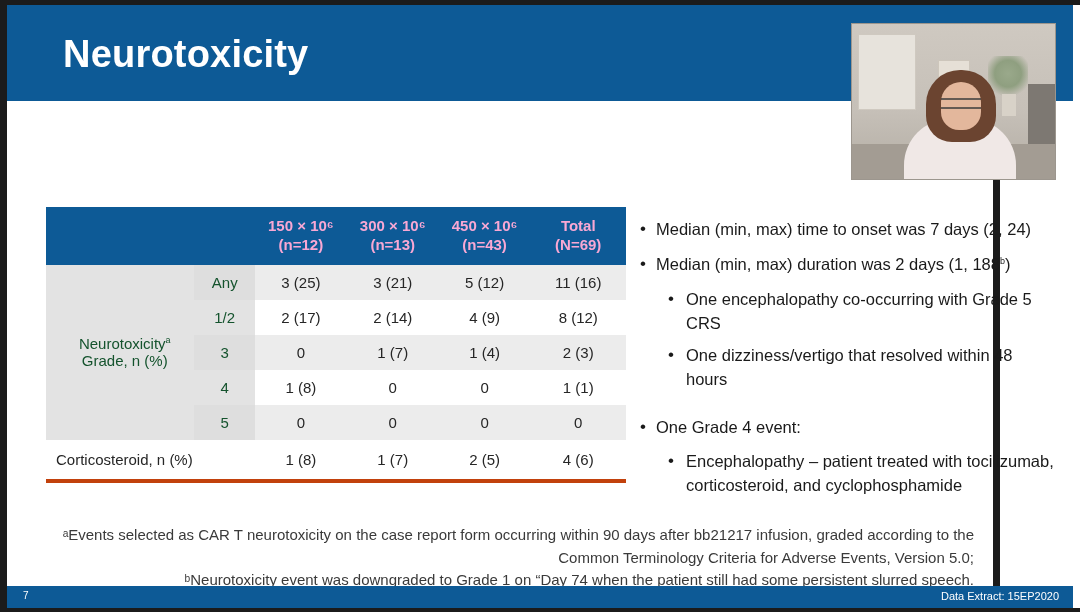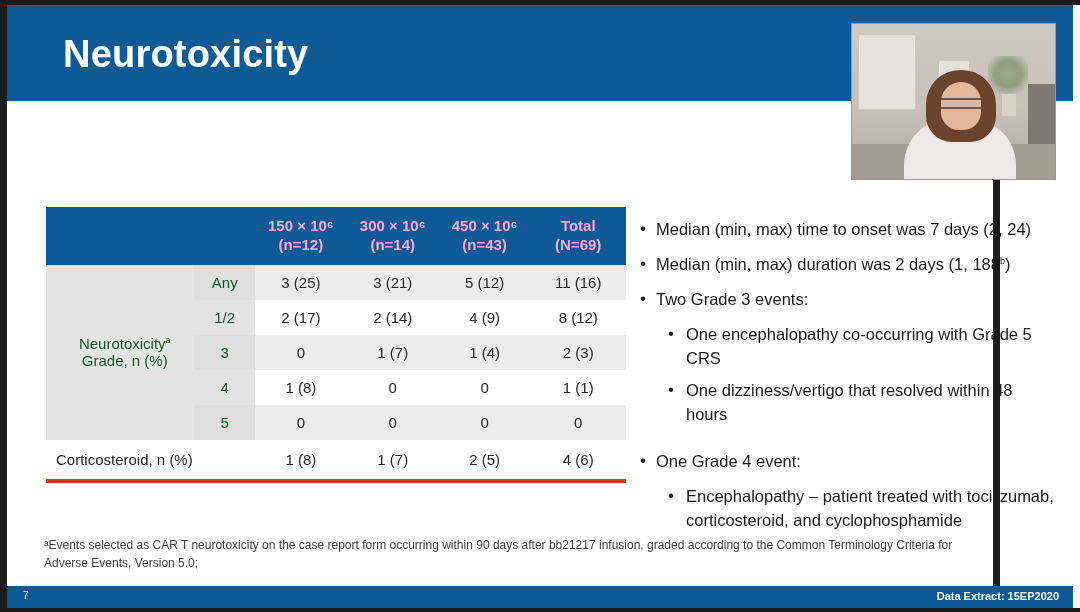--- a/index.html
+++ b/index.html
@@ -73,28 +73,28 @@
   .bullets{
     position:absolute;left:638px;top:218px;width:420px;
     font-size:16.5px;color:#1a1a1a;line-height:1.45;
   }
   .b1{position:relative;padding-left:18px;margin-bottom:11px;}
   .b1:before{content:"•";position:absolute;left:2px;top:-1px;font-size:17px;}
   .b2{position:relative;padding-left:22px;margin-left:26px;margin-top:8px;margin-bottom:8px;}
   .b2:before{content:"•";position:absolute;left:4px;top:-1px;font-size:17px;}
 
   .footnotes{
-    position:absolute;left:44px;top:536px;width:930px;
-    font-size:12px;color:#3a3a3a;line-height:1.5;
+    position:absolute;left:44px;top:524px;width:930px;
+    font-size:15px;color:#3a3a3a;line-height:1.5;text-align:right;
   }
   .footer-bar{
     position:absolute;left:7px;bottom:4px;width:1066px;height:22px;background:#0d5a96;
   }
   .pagenum{position:absolute;left:16px;top:4px;font-size:10px;color:#ffffff;}
-  .extract{position:absolute;right:14px;top:4px;font-size:11px;color:#ffffff;font-weight:bold;}
+  .extract{position:absolute;right:14px;top:4px;font-size:11px;color:#ffffff;font-weight:normal;}
 </style>
 </head>
 <body>
 
 <div class="slide">
 
   <div class="frame-top"></div>
   <div class="frame-left"></div>
   <div class="frame-right"></div>
   <div class="frame-bottom"></div>
@@ -122,21 +122,21 @@
       <thead>
         <tr>
           <th class="blank" style="width:150px"></th>
           <th class="blank" style="width:58px"></th>
           <th style="width:92px">
             <div>150 × 10⁶</div>
             <div>(n=12)</div>
           </th>
           <th style="width:92px">
             <div>300 × 10⁶</div>
-            <div>(n=14)</div>
+            <div>(n=13)</div>
           </th>
           <th style="width:92px">
             <div>450 × 10⁶</div>
             <div>(n=43)</div>
           </th>
           <th style="width:96px">
             <div>Total</div>
             <div>(N=69)</div>
           </th>
         </tr>
@@ -188,29 +188,29 @@
           <td class="val">2 (5)</td>
           <td class="val">4 (6)</td>
         </tr>
       </tbody>
     </table>
   </div>
 
   <div class="bullets">
     <div class="b1">Median (min, max) time to onset was 7 days (2, 24)</div>
     <div class="b1"><span>Median (min, max) duration was 2 days (1, 188</span><sup>b</sup><span>)</span></div>
-    <div class="b1">Two Grade 3 events:</div>
     <div class="b2">One encephalopathy co-occurring with Grade 5 CRS</div>
     <div class="b2">One dizziness/vertigo that resolved within 48 hours</div>
     <div class="b1" style="margin-top:24px">One Grade 4 event:</div>
     <div class="b2">Encephalopathy – patient treated with tocilizumab, corticosteroid, and cyclophosphamide</div>
   </div>
 
   <div class="footnotes">
     <div>ᵃEvents selected as CAR T neurotoxicity on the case report form occurring within 90 days after bb21217 infusion, graded according to the Common Terminology Criteria for Adverse Events, Version 5.0;</div>
+    <div>ᵇNeurotoxicity event was downgraded to Grade 1 on “Day 74 when the patient still had some persistent slurred speech.</div>
   </div>
 
   <div class="footer-bar">
     <div class="pagenum">7</div>
     <div class="extract">Data Extract: 15EP2020</div>
   </div>
 
 </div>
 
 </body></html>

